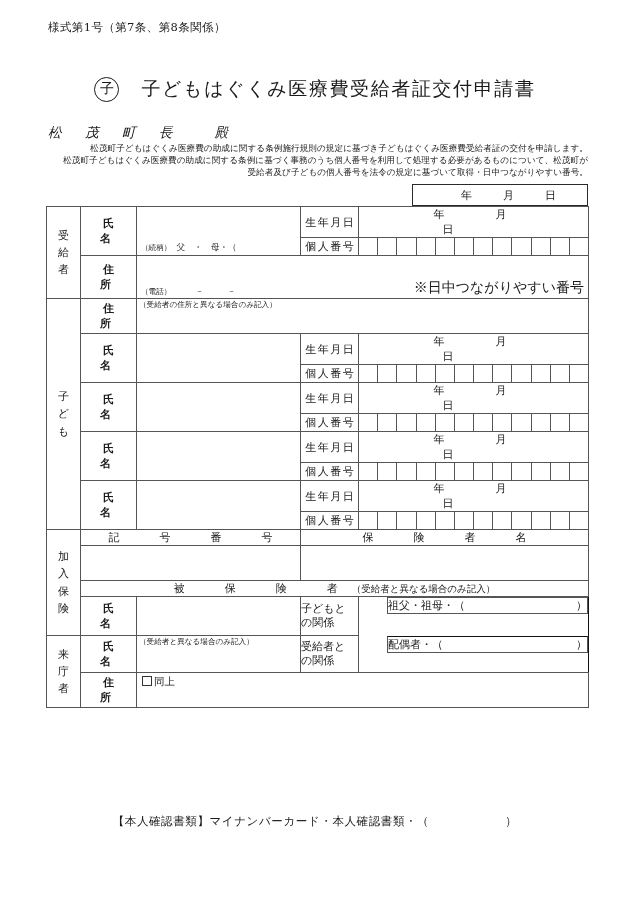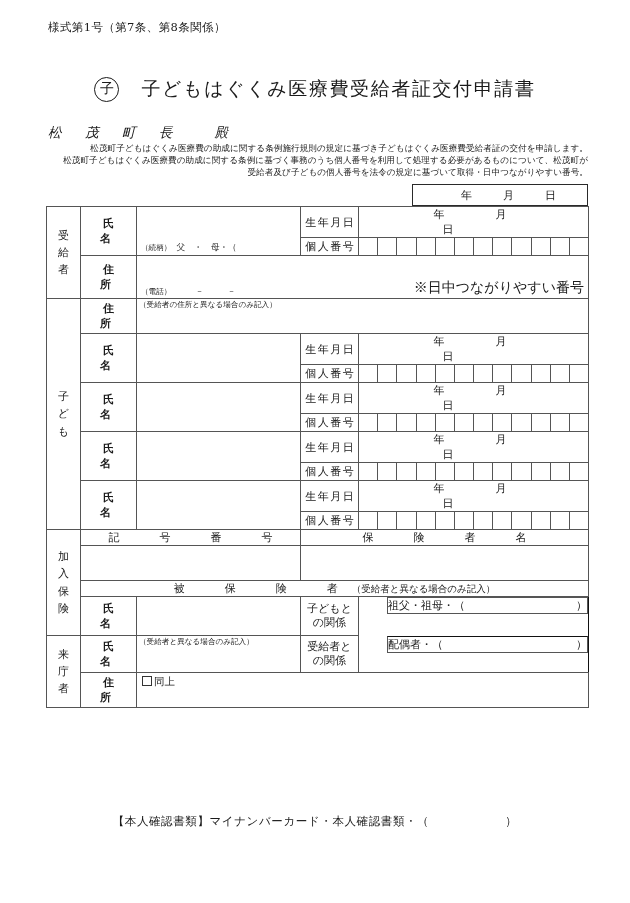--- a/index.html
+++ b/index.html
@@ -194,21 +194,20 @@
     letter-spacing: 6px;
     text-indent: 6px;
     padding: 3px 0;
   }
   .ins-head.with-note { letter-spacing: 0; text-indent: 0; }
   .ins-head.with-note .sp { letter-spacing: 6px; }
   .ins-head.with-note .nt { font-size: 9.5px; letter-spacing: 0; margin-left: 8px; }
 
   .rel-cell {
     width: 58px;
-    text-align: center;
     font-size: 10px;
     line-height: 1.25;
     padding: 3px 0;
   }
   .rel-val {
     font-size: 10.5px;
     padding: 3px 6px;
     display: flex;
     justify-content: space-between;
     margin-left: 28px;

